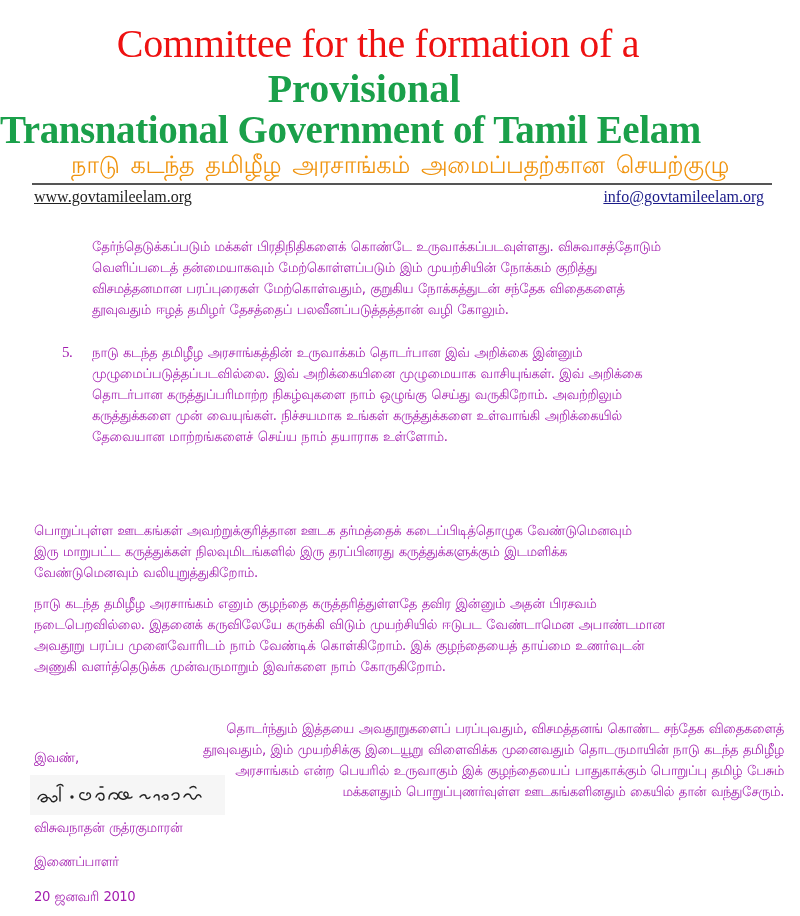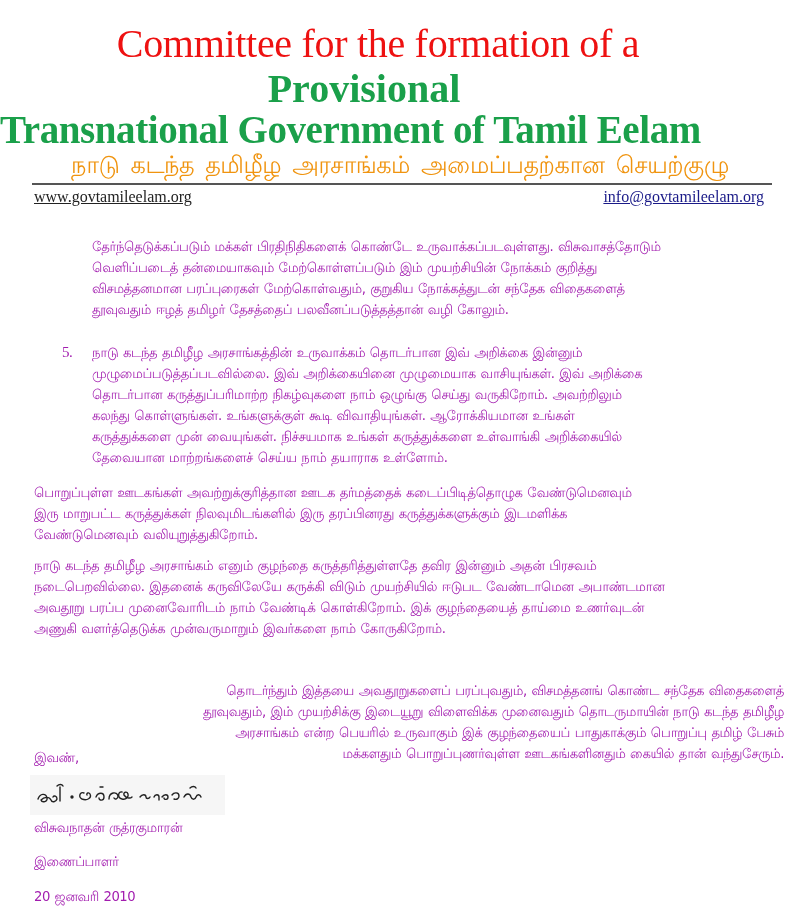--- a/index.html
+++ b/index.html
@@ -129,20 +129,21 @@
     .item5 .text {
       position: absolute;
       left: 30px;
       top: 0;
       width: 690px;
     }
     .para {
       position: absolute;
       left: 34px;
       width: 750px;
+      margin-top: 38px;
     }
     .p1 { top: 482px; }
     .p2 { top: 555px; }
     .p3 { top: 680px; text-align: right; }
     .sign-off {
       position: absolute;
       left: 34px;
       top: 747px;
     }
     .signature {
@@ -189,21 +190,20 @@
   <span class="line">விசமத்தனமான பரப்புரைகள் மேற்கொள்வதும், குறுகிய நோக்கத்துடன் சந்தேக விதைகளைத்</span>
   <span class="line">தூவுவதும் ஈழத் தமிழர் தேசத்தைப் பலவீனப்படுத்தத்தான் வழி கோலும்.</span>
 </div>
 
 <div class="item5 body-text">
   <span class="num">5.</span>
   <div class="text">
     <span class="line">நாடு கடந்த தமிழீழ அரசாங்கத்தின் உருவாக்கம் தொடர்பான இவ் அறிக்கை இன்னும்</span>
     <span class="line">முழுமைப்படுத்தப்படவில்லை. இவ் அறிக்கையினை முழுமையாக வாசியுங்கள். இவ் அறிக்கை</span>
     <span class="line">தொடர்பான கருத்துப்பரிமாற்ற நிகழ்வுகளை நாம் ஒழுங்கு செய்து வருகிறோம். அவற்றிலும்</span>
-    <span class="line">கலந்து கொள்ளுங்கள். உங்களுக்குள் கூடி விவாதியுங்கள். ஆரோக்கியமான உங்கள்</span>
     <span class="line">கருத்துக்களை முன் வையுங்கள். நிச்சயமாக உங்கள் கருத்துக்களை உள்வாங்கி அறிக்கையில்</span>
     <span class="line">தேவையான மாற்றங்களைச் செய்ய நாம் தயாராக உள்ளோம்.</span>
   </div>
 </div>
 
 <div class="para p1 body-text">
   <span class="line">பொறுப்புள்ள ஊடகங்கள் அவற்றுக்குரித்தான ஊடக தர்மத்தைக் கடைப்பிடித்தொழுக வேண்டுமெனவும்</span>
   <span class="line">இரு மாறுபட்ட கருத்துக்கள் நிலவுமிடங்களில் இரு தரப்பினரது கருத்துக்களுக்கும் இடமளிக்க</span>
   <span class="line">வேண்டுமெனவும் வலியுறுத்துகிறோம்.</span>
 </div>

